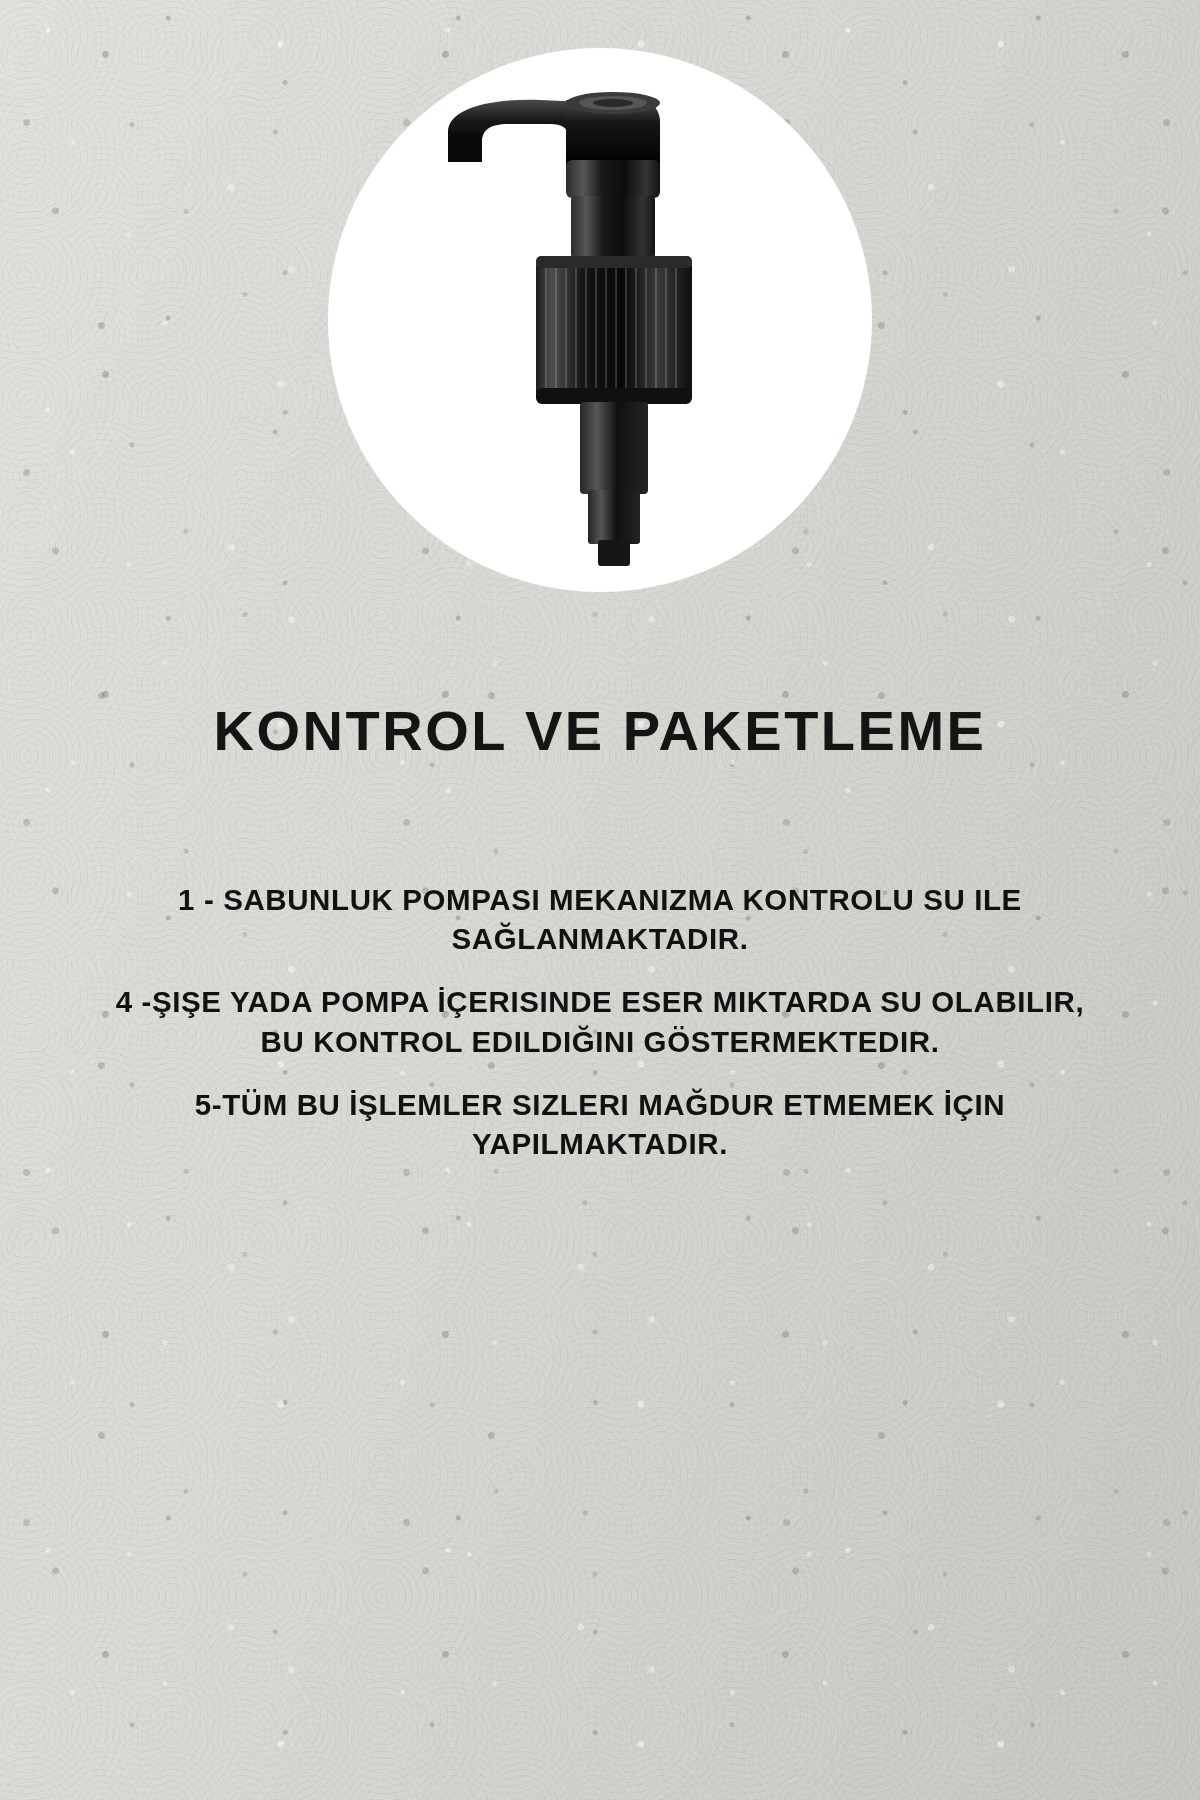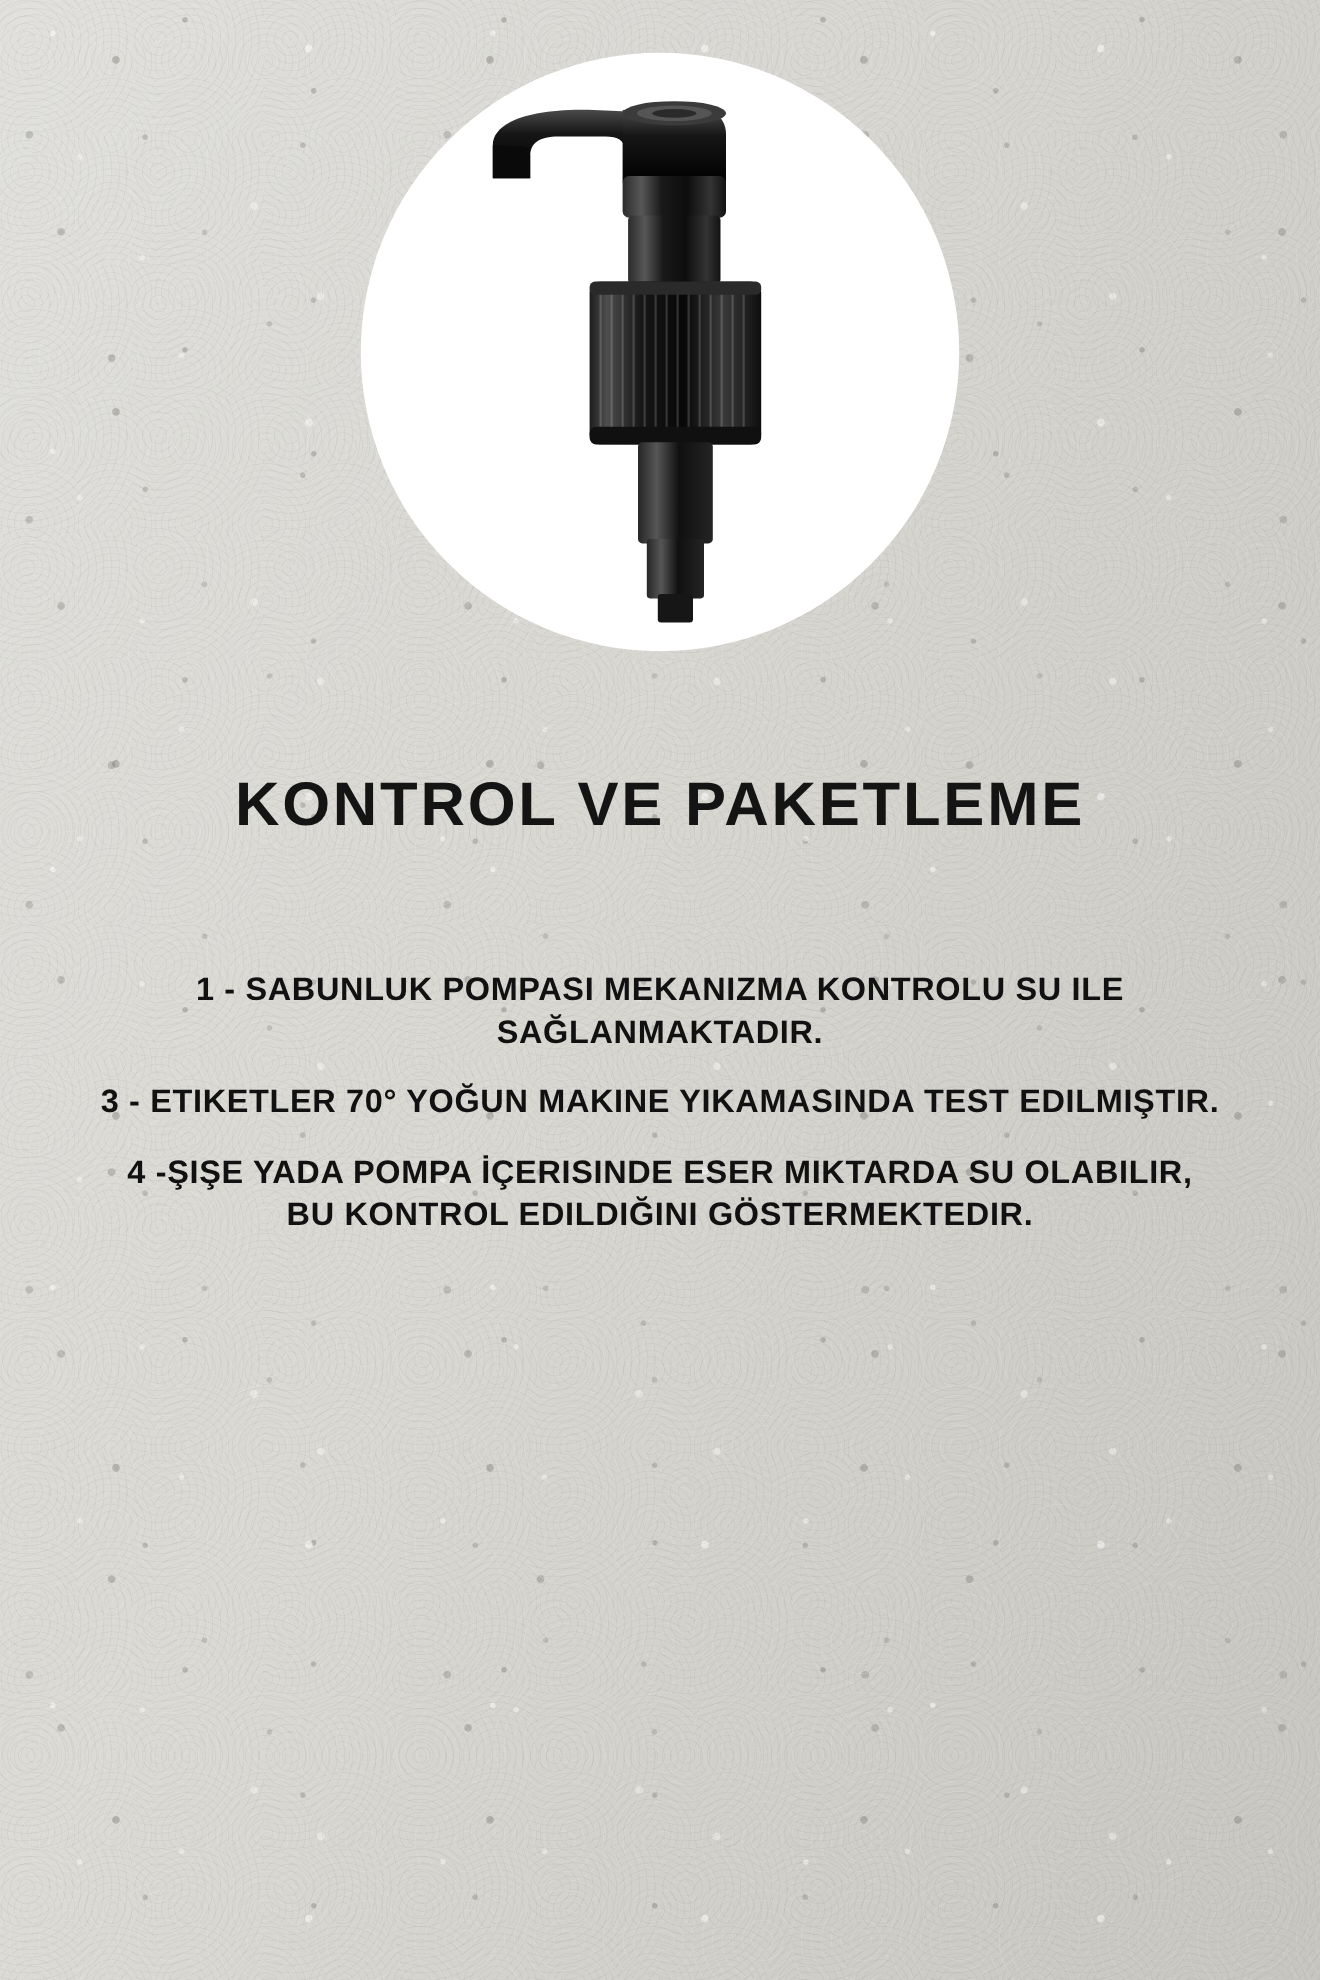--- a/index.html
+++ b/index.html
@@ -210,17 +210,17 @@
 
         <rect x="208" y="470" width="32" height="26" rx="3" fill="#161616"></rect>
       </svg>
     </div>
   </div>
 
   <h1 class="heading">KONTROL VE PAKETLEME</h1>
 
   <div class="steps">
     <p class="step">1 - SABUNLUK POMPASI MEKANIZMA KONTROLU SU ILE SAĞLANMAKTADIR.</p>
-    <p class="step">3 - ETIKETLER 70° YOĞUN MAKINE YIKAMASINDA TEST EDILMIŞTIR.</p>
     <p class="step">4 -ŞIŞE YADA POMPA İÇERISINDE ESER MIKTARDA SU OLABILIR, BU KONTROL EDILDIĞINI GÖSTERMEKTEDIR.</p>
+    <p class="step">5-TÜM BU İŞLEMLER SIZLERI MAĞDUR ETMEMEK İÇIN YAPILMAKTADIR.</p>
   </div>
 
 </div>
 
 </body></html>

